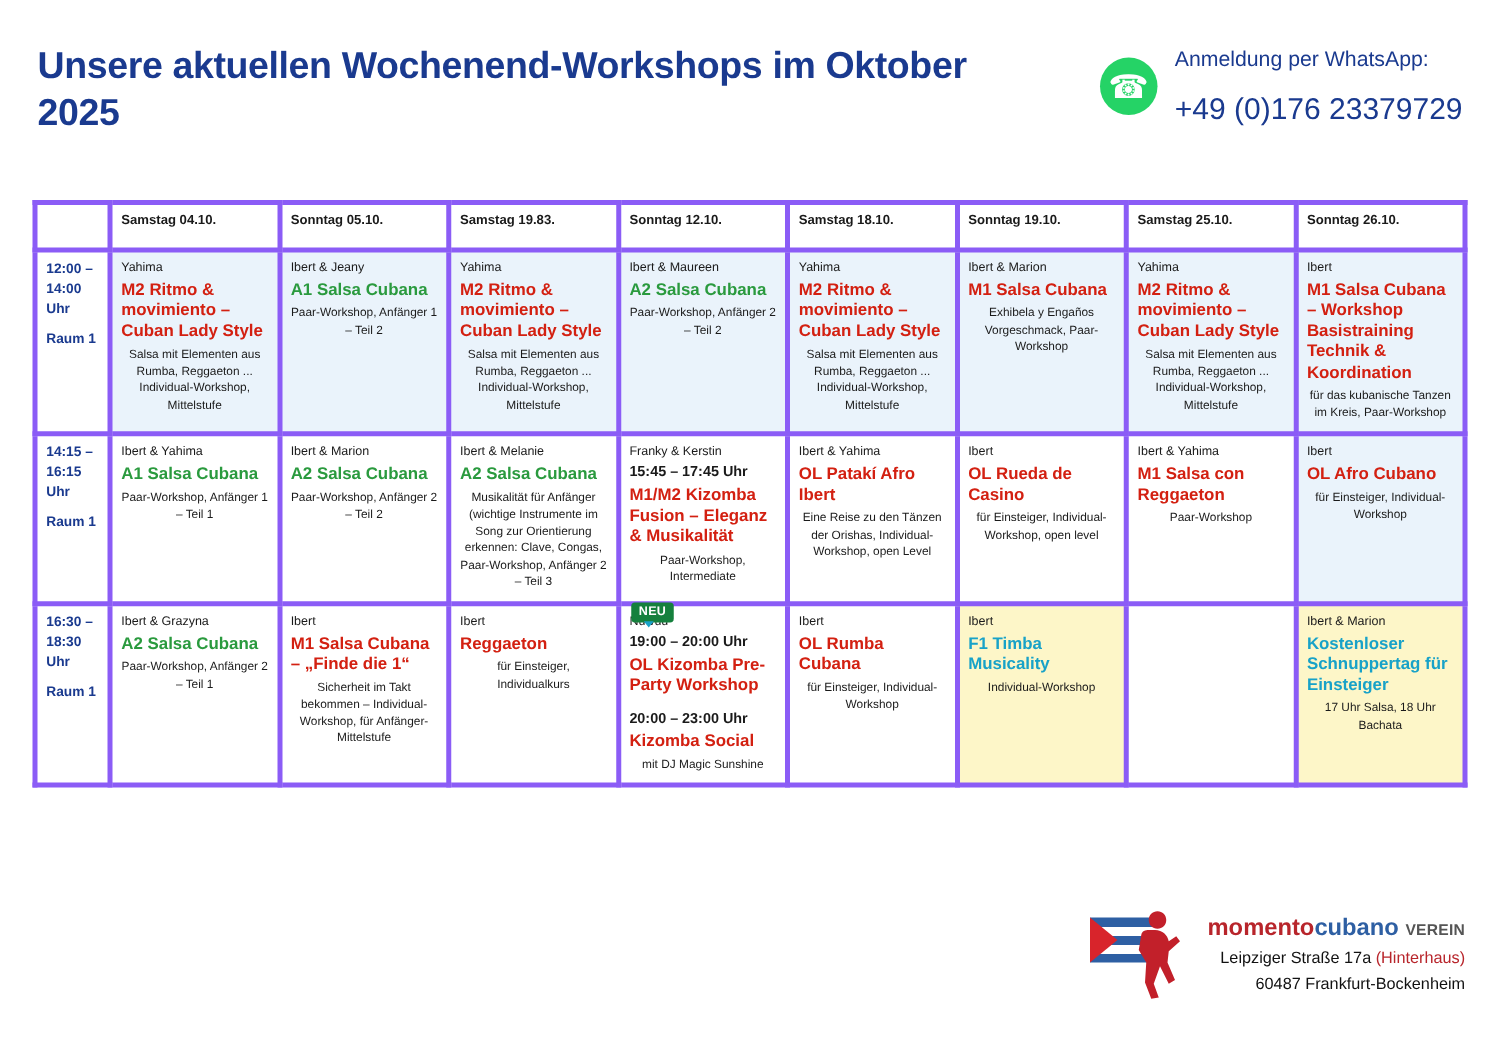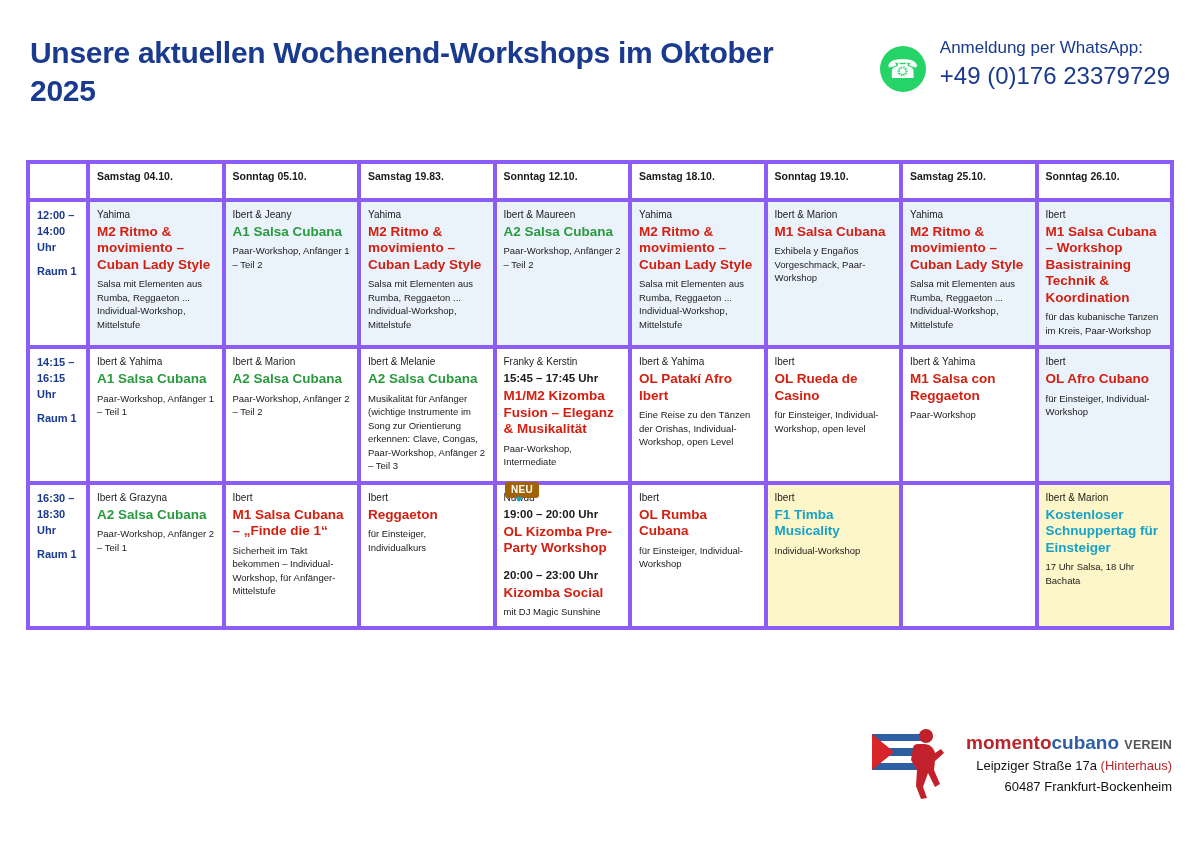--- a/index.html
+++ b/index.html
@@ -19,21 +19,21 @@
     font-size:30px;font-weight:bold;color:#1a3a8f;line-height:1.28;
     letter-spacing:-0.3px;width:760px;
   }
   .wa-block{position:absolute;right:0;top:4px;display:flex;align-items:flex-start;}
   .wa-icon{width:46px;height:46px;border-radius:50%;background:#25d366;position:relative;margin-right:14px;margin-top:8px;}
   .wa-icon .phone{
     position:absolute;left:50%;top:50%;transform:translate(-50%,-50%);
     font-size:26px;color:#ffffff;line-height:1;
   }
   .wa-text{color:#1a3a8f;}
-  .wa-line1{font-size:17px;line-height:1.2;margin-bottom:4px;}
+  .wa-line1{font-size:17px;line-height:1.2;margin-bottom:16px;}
   .wa-line2{font-size:24px;line-height:1.2;}
 
   
   .grid{
     position:absolute;left:26px;top:160px;width:1146px;
     border-collapse:collapse;table-layout:fixed;
   }
   .grid td,.grid th{
     border:4px solid #8b5cf6;
     vertical-align:top;
@@ -61,27 +61,27 @@
 
   .cell-blue{background:#eaf3fb !important;}
   .cell-yellow{background:#fdf6c8 !important;}
   .cell-white{background:#ffffff !important;}
 
   .teacher{font-size:10px;color:#1a1a1a;margin-bottom:3px;line-height:1.3;}
   .ttl{font-size:13.5px;font-weight:bold;line-height:1.22;margin-bottom:4px;}
   .ttl-red{color:#d32011;}
   .ttl-green{color:#2a9a3e;}
   .ttl-cyan{color:#18a2c8;}
-  .sub{font-size:9.5px;color:#1a1a1a;line-height:1.42;}
+  .sub{font-size:9.5px;color:#1a1a1a;line-height:1.42;text-align:center;}
   .timeline{font-size:11.5px;font-weight:bold;color:#1a1a1a;margin-bottom:2px;line-height:1.3;}
   .gap{height:7px;}
 
   .neu-badge{
     position:absolute;left:505px;top:482px;
-    background:#a16207;color:#ffffff;font-size:10px;font-weight:bold;
+    background:#15803d;color:#ffffff;font-size:10px;font-weight:bold;
     padding:2px 6px 3px 6px;border-radius:3px;
     letter-spacing:0.3px;
   }
   .neu-badge:after{
     content:"";position:absolute;left:10px;bottom:-4px;
     border-left:4px solid transparent;border-right:4px solid transparent;
     border-top:5px solid #18a2c8;
   }
 
   

